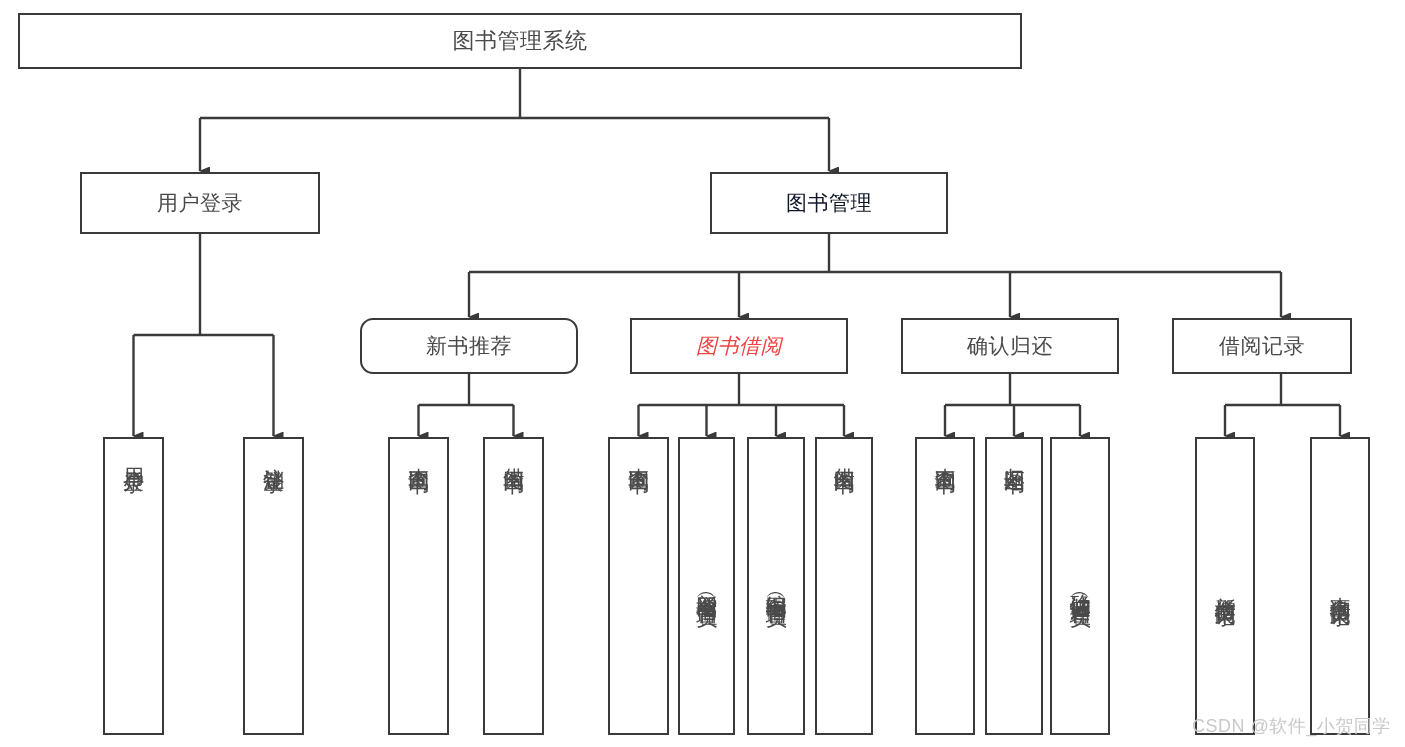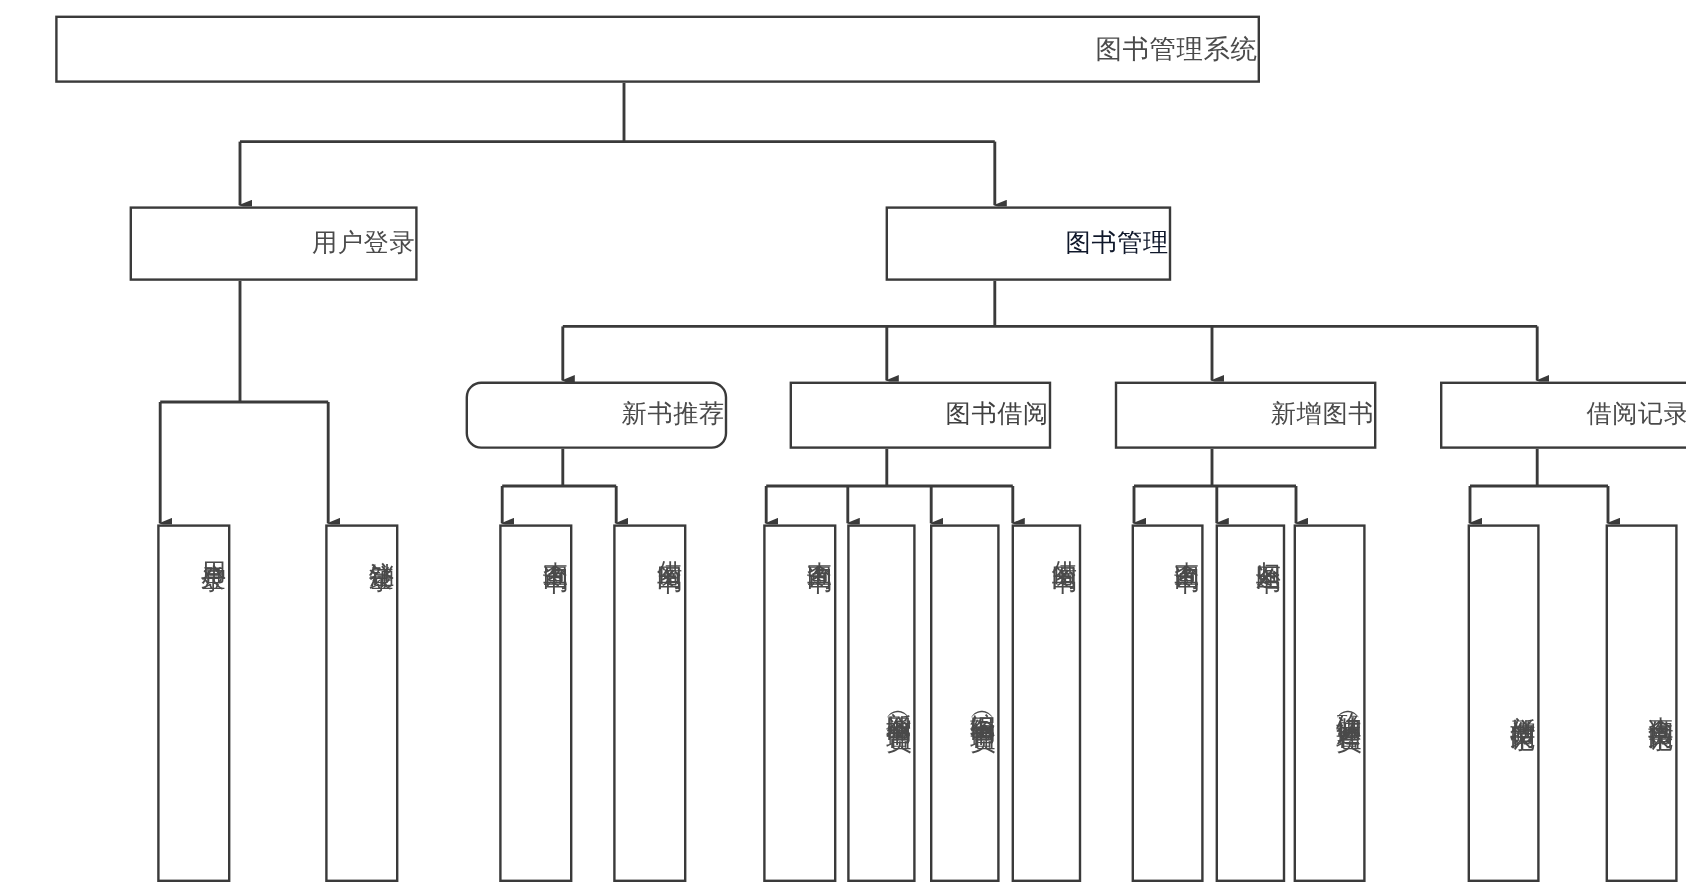--- a/index.html
+++ b/index.html
@@ -25,23 +25,22 @@
     height: 747px;
     pointer-events: none;
   }
   .node {
     position: absolute;
     box-sizing: border-box;
     background: #ffffff;
     border: 2px solid #1d4ed8;
     display: flex;
     align-items: center;
-    justify-content: flex-end;
+    justify-content: center;
     color: #4a4a4a;
-    margin-left: 28px;
   }
   .node .label {
     display: block;
     text-align: center;
     color: #4a4a4a;
     letter-spacing: 0.5px;
   }
   .node.horizontal .label {
     writing-mode: horizontal-tb;
     font-size: 21px;
@@ -127,26 +126,26 @@
       <div class="node horizontal" style="left: 80px; top: 172px; width: 240px; height: 62px; border-color: rgb(58, 58, 58);">
         <span class="label" style="color: rgb(74, 74, 74);">用户登录</span>
       </div>
       <div class="node horizontal" style="left: 710px; top: 172px; width: 238px; height: 62px; border-color: rgb(58, 58, 58);">
         <span class="label" style="color: #0f172a;">图书管理</span>
       </div>
       <div class="node horizontal" style="left: 360px; top: 318px; width: 218px; height: 56px; border-color: rgb(58, 58, 58); border-radius: 13px;">
         <span class="label" style="color: rgb(74, 74, 74);">新书推荐</span>
       </div>
       <div class="node horizontal" style="left: 630px; top: 318px; width: 218px; height: 56px; border-color: rgb(58, 58, 58);">
-        <span class="label" style="color: #404040;">图书借阅</span>
+        <span class="label" style="color: #ef4444; font-style: italic;">图书借阅</span>
       </div>
       <div class="node horizontal" style="left: 901px; top: 318px; width: 218px; height: 56px; border-color: rgb(58, 58, 58);">
-        <span class="label" style="color: rgb(74, 74, 74);">新增图书</span>
+        <span class="label" style="color: rgb(74, 74, 74);">确认归还</span>
       </div>
-      <div class="node horizontal" style="left: 1172px; top: 318px; width: 210px; height: 56px; border-color: rgb(58, 58, 58);">
+      <div class="node horizontal" style="left: 1172px; top: 318px; width: 180px; height: 56px; border-color: rgb(58, 58, 58);">
         <span class="label" style="color: rgb(74, 74, 74);">借阅记录</span>
       </div>
       <div class="node vertical" style="left: 103px; top: 437px; width: 61px; height: 298px; border-color: rgb(58, 58, 58);">
         <span class="label" style="color: rgb(74, 74, 74);">用户登录</span>
       </div>
       <div class="node vertical" style="left: 243px; top: 437px; width: 61px; height: 298px; border-color: rgb(58, 58, 58);">
         <span class="label" style="color: rgb(74, 74, 74);">注销登录</span>
       </div>
       <div class="node vertical" style="left: 388px; top: 437px; width: 61px; height: 298px; border-color: rgb(58, 58, 58);">
         <span class="label" style="color: rgb(74, 74, 74);">查询图书</span>
@@ -176,13 +175,14 @@
         <span class="label" style="color: rgb(74, 74, 74);">确认归还（管理员）</span>
       </div>
       <div class="node vertical tall-text" style="left: 1195px; top: 437px; width: 60px; height: 298px; border-color: rgb(58, 58, 58);">
         <span class="label" style="color: rgb(74, 74, 74);">新增借阅记录</span>
       </div>
       <div class="node vertical tall-text" style="left: 1310px; top: 437px; width: 60px; height: 298px; border-color: rgb(58, 58, 58);">
         <span class="label" style="color: rgb(74, 74, 74);">查询借阅记录</span>
       </div>
     </div>
 
+  <div class="watermark" style="left: 1192px; top: 714px; color: rgb(201, 201, 201);">CSDN @软件_小贺同学</div>
 </div>
 
 </body></html>

